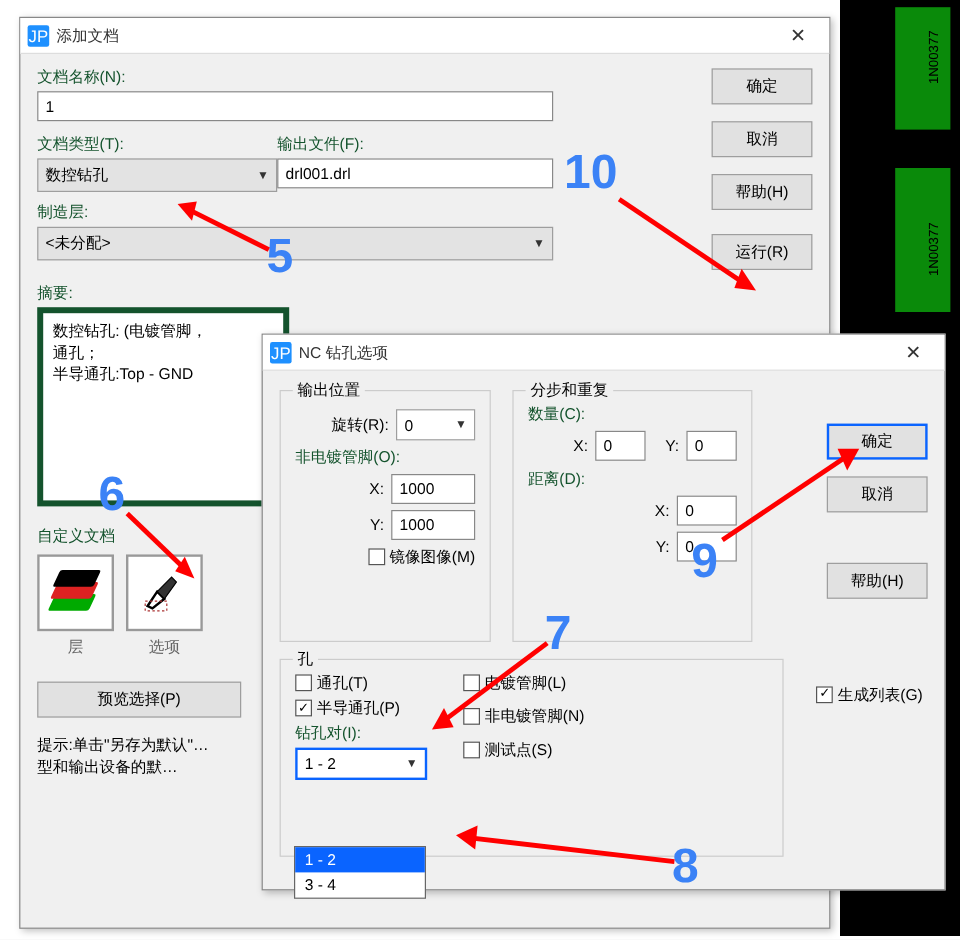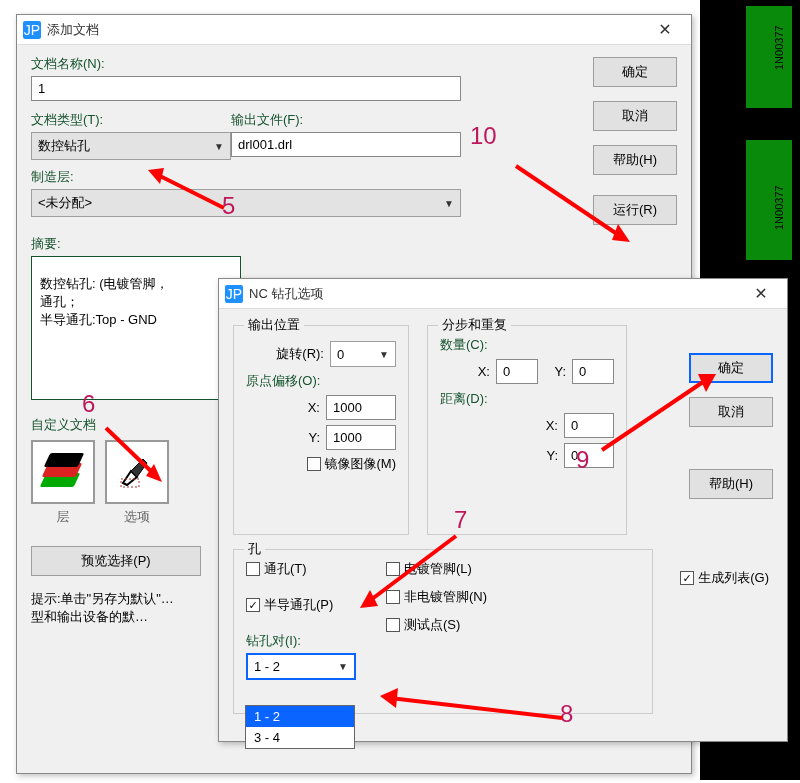--- a/index.html
+++ b/index.html
@@ -147,23 +147,23 @@
     background: #fff;
     display: inline-flex;
     align-items: center;
     justify-content: center;
     font-size: 11px;
     line-height: 1;
   }
 
   .summary {
     background: #fff;
-    border: 1px solid #14532d;
-    padding: 18px 8px;
-    height: 144px;
+    border: 5px solid #14532d;
+    padding: 6px 8px;
+    height: 166px;
     white-space: pre-line;
   }
 
   .icon-buttons { display: flex; gap: 10px; margin-top: 6px; }
   .icon-btn {
     width: 64px; height: 64px;
     border: 2px solid #999;
     background: #fff;
     display: flex;
     align-items: center;
@@ -183,23 +183,23 @@
   .hand-icon svg { width: 40px; height: 40px; }
 
   .icon-labels { display: flex; gap: 10px; margin-top: 4px; }
   .icon-labels span { width: 64px; text-align: center; color: #666; }
 
   .hint { margin-top: 14px; color: #000; }
 
   
   .anno-num {
     position: absolute;
-    color: #be185d;
-    font-weight: normal;
-    font-size: 24px;
+    color: #3b82f6;
+    font-weight: bold;
+    font-size: 40px;
     font-family: Arial, sans-serif;
     pointer-events: none;
   }
   .anno-arrow {
     position: absolute;
     pointer-events: none;
   }
   .anno-arrow line { stroke: #ff0000; stroke-width: 4; }
   .anno-arrow polygon { fill: #ff0000; }
 
@@ -335,21 +335,21 @@
 
       <div class="fieldset" style="width:176px; height:210px;">
         <div class="legend">输出位置</div>
         <div class="row">
           <span>旋转(R):</span>
           <div class="select white" style="width:66px;">
             <span>0</span>
             <span class="chev">▼</span>
           </div>
         </div>
-        <span class="label" style="margin-top:4px;">原点偏移(O):</span>
+        <span class="label" style="margin-top:4px;">非电镀管脚(O):</span>
         <div class="row">
           <label class="inline">X:</label>
           <input type="text" class="small-input" value="1000" style="">
         </div>
         <div class="row">
           <label class="inline">Y:</label>
           <input type="text" class="small-input" value="1000" style="">
         </div>
         <div class="row">
           <span class="checkbox">
@@ -376,21 +376,21 @@
         <div class="row">
           <label class="inline">Y:</label>
           <input type="text" style="width: 50px;" value="0">
         </div>
       </div>
     </div>
 
     <div class="fieldset" style="width:420px; margin-top:14px; height:165px;">
       <div class="legend">孔</div>
       <div style="display:flex; gap:30px;">
-        <div style="display:flex; flex-direction:column; gap:18px;">
+        <div style="display:flex; flex-direction:column; gap:3px;">
           <span class="checkbox">
             <span class="box"></span>
               <span>通孔(T)</span>
           </span>
           <span class="checkbox">
             <span class="box">✓</span>
               <span>半导通孔(P)</span>
           </span>
           <div>
             <span class="label">钻孔对(I):</span>

